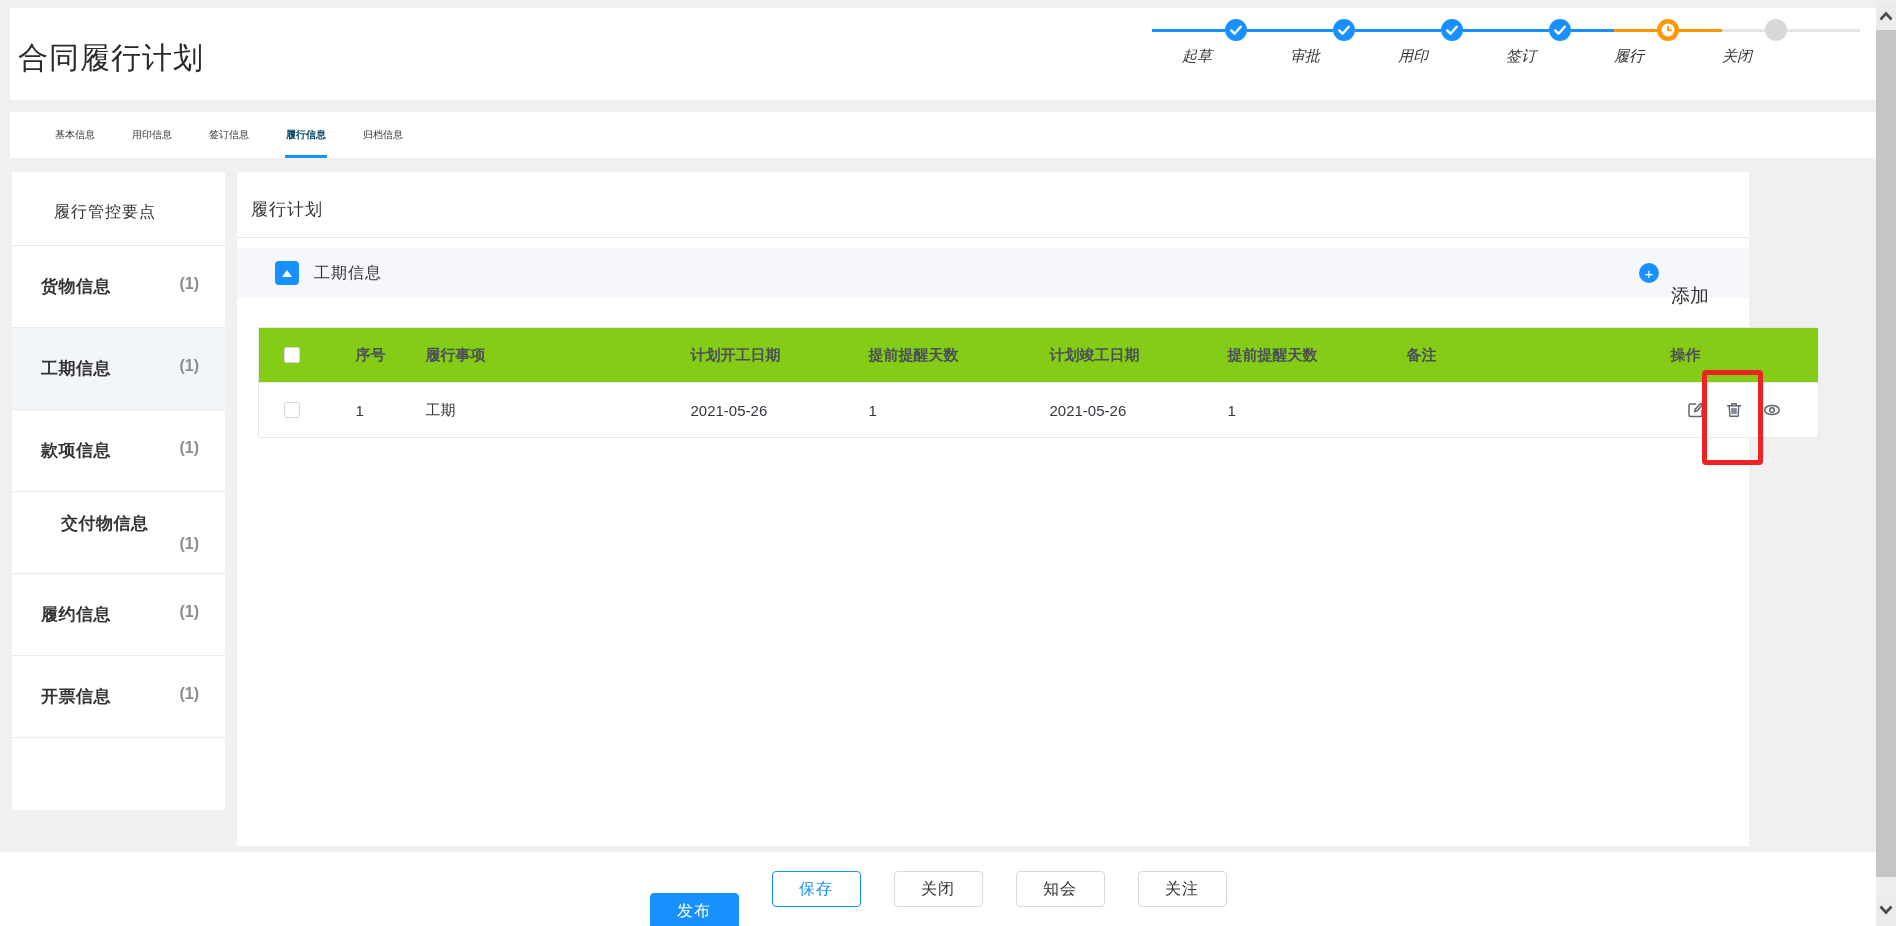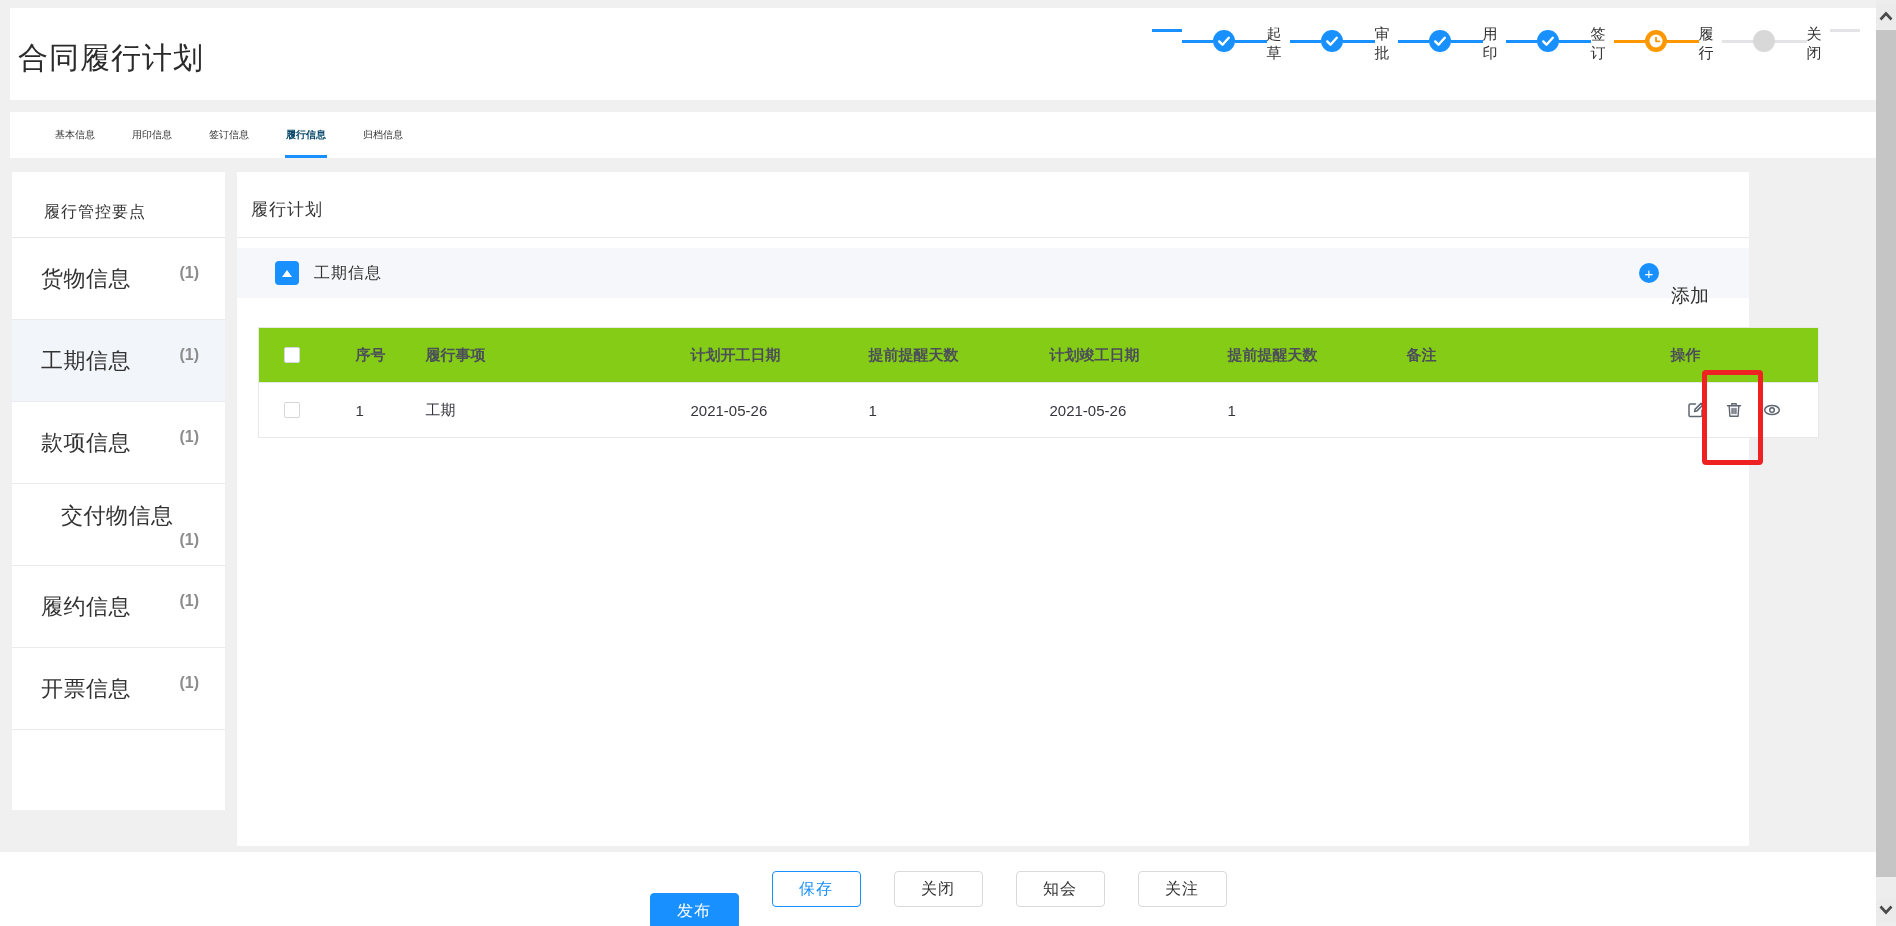--- a/index.html
+++ b/index.html
@@ -13,43 +13,43 @@
   }
   
   .header { position:absolute; left:10px; top:8px; right:20px; height:92px; background:#fff; }
   .page-title { position:absolute; left:8px; top:30px; font-size:30px; color:#2b2b2b; letter-spacing:1px; }
   
   .stepper { position:absolute; top:11px; right:16px; display:flex; align-items:flex-start; }
   .stub { width:30px; height:22px; display:flex; align-items:center; }
   .stub i { display:block; width:100%; height:3px; }
   .stub.lead i { background:#1890ff; }
   .stub.tail i { background:#e4e4e6; }
-  .step { width:108px; display:flex; flex-direction:row; align-items:center; }
+  .step { width:108px; display:flex; flex-direction:column; align-items:flex-start;font-style:italic; }
   .step .row { display:flex; align-items:center; width:100%; height:22px; }
   .step .line { flex:1; height:3px; }
   .step .circle { width:22px; height:22px; border-radius:50%; display:flex; align-items:center; justify-content:center; flex:0 0 22px; }
   .step.done .line { background:#1890ff; }
   .step.done .circle { background:#1890ff; }
   .step.current .line { background:#ff9800; }
   .step.current .circle { background:#ff9800; }
   .step.pending .line { background:#e4e4e6; }
   .step.pending .circle { background:#d8d8d8; }
   .step .lbl { margin-top:6px; font-size:15px; color:#333; }
   
   .tabbar { position:absolute; left:10px; right:20px; top:112px; height:46px; background:#fff;
             display:flex; align-items:stretch; padding-left:45px; gap:37px; }
   .tab { display:flex; align-items:center; font-size:10px; color:#333; position:relative; cursor:pointer; }
   .tab.active { color:#0c4a6e; font-weight:bold; }
   .tab.active::after { content:""; position:absolute; left:-1px; right:-1px; bottom:0; height:3px; background:#1890ff; }
   
   .sidebar { position:absolute; left:12px; top:172px; width:213px; height:638px; background:#fff; }
-  .sidebar-title { height:66px; padding:30px 0 0 32px; font-size:16px; color:#333; border-bottom:1px solid #e4e7ea; letter-spacing:1px; }
+  .sidebar-title { height:74px; padding:30px 0 0 42px; font-size:16px; color:#333; border-bottom:1px solid #e4e7ea; letter-spacing:1px; }
   .side-item { height:82px; border-bottom:1px solid #e9ebee; display:flex; flex-wrap:wrap; align-content:center;
                padding:0 26px 0 29px; cursor:pointer; }
-  .side-item .lbl { font-size:22px; color:#333; letter-spacing:0.5px; }
+  .side-item .lbl { font-size:17px; color:#333; letter-spacing:0.5px;font-weight:bold; }
   .side-item .cnt { margin-left:auto; font-size:16px; font-weight:bold; color:#8c8c8c; }
   .side-item.two-line .lbl { width:100%;margin-left:20px; }
   .side-item.selected { background:#f2f5fa; }
   
   .panel { position:absolute; left:237px; top:172px; width:1512px; height:674px; background:#fff; }
   .panel-title { height:66px; padding:26px 0 0 14px; font-size:17px; color:#333; border-bottom:1px solid #e7e9ec; letter-spacing:1px; }
   .section-bar { margin-top:10px; height:50px; background:#f6f7fa; display:flex; align-items:center; padding:0 40px 0 38px; }
   .collapse-btn { width:24px; height:24px; border-radius:4px; background:#1890ff; display:flex; align-items:center; justify-content:center; cursor:pointer; }
   .collapse-btn .tri { width:0; height:0; border-left:5px solid transparent; border-right:5px solid transparent; border-bottom:7px solid #fff; }
   .section-title { margin-left:15px; font-size:16px; color:#333; letter-spacing:1px; }

